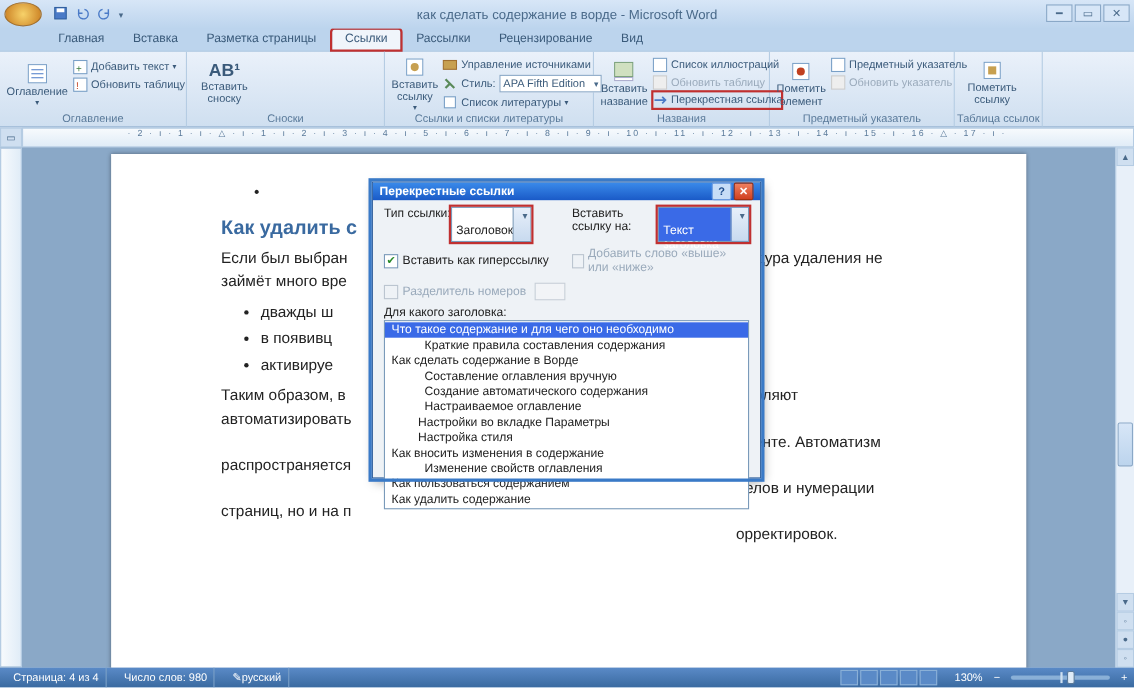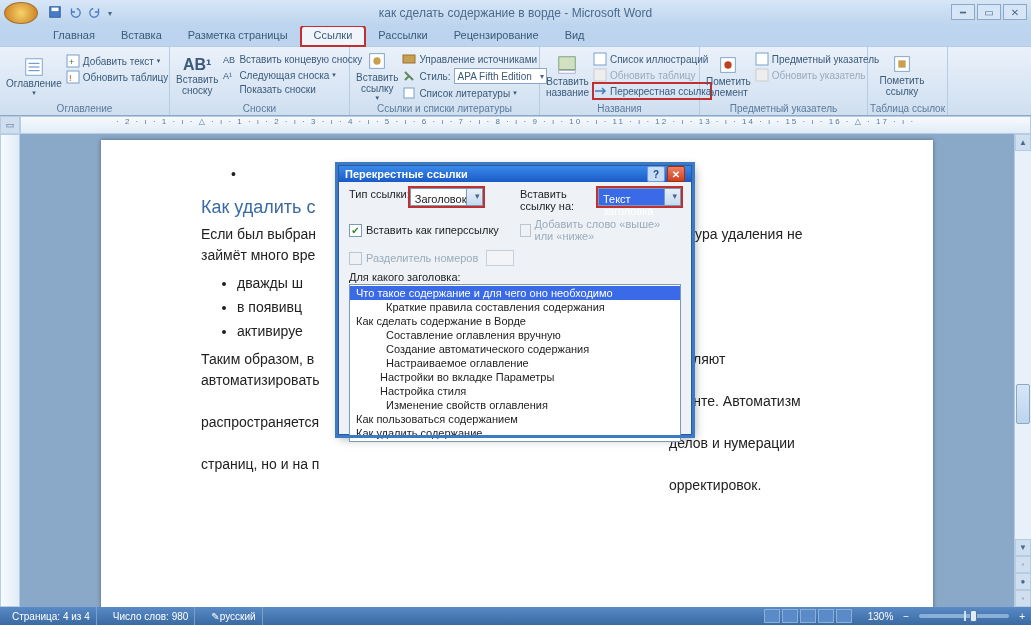--- a/index.html
+++ b/index.html
@@ -37,21 +37,21 @@
   
   .ruler-area{ height:18px; background:#e0ecf7; display:flex; }
   .ruler-corner{ width:20px; background:#cfdff0; border:1px solid #b5cce3; font-size:9px; display:flex; align-items:center; justify-content:center; color:#4a6a8a;}
   .ruler{ flex:1; background:linear-gradient(#f7fafd,#e0ecf7); border:1px solid #b5cce3; position:relative; font-size:8px; color:#5a7a9a; overflow:hidden; white-space:nowrap; padding-left:95px; letter-spacing:2px; }
 
   
   .doc-area{ position:absolute; top:134px; left:0; right:0; bottom:18px; background:#8aa8c7; display:flex;}
   .vruler{ width:20px; background:linear-gradient(90deg,#f7fafd,#e0ecf7); border:1px solid #b5cce3;}
   .page-wrap{ flex:1; overflow:hidden; display:flex; justify-content:center; padding-top:6px;}
   .page{ width:832px; background:#fff; box-shadow:0 0 4px rgba(0,0,0,.4); padding:20px 100px; height:560px; position:relative; }
-  .page h2{ color:#3a6aa0; font-size:18px; font-weight:normal; margin:12px 0 6px;}
+  .page h2{ color:#3a6aa0; font-size:18px; font-weight:bold; margin:12px 0 6px;}
   .page p{ font-size:14px; color:#222; line-height:1.5; margin:4px 0;}
   .page ul{ margin:6px 0 6px 36px; font-size:14px; color:#222; line-height:1.7;}
   .page ul li{ list-style:disc;}
   .scrollbar-v{ width:17px; background:#e0ecf7; border-left:1px solid #b5cce3; display:flex; flex-direction:column;}
   .sb-btn{ height:17px; background:#cfdff0; border:1px solid #b5cce3; display:flex; align-items:center; justify-content:center; font-size:8px; color:#4a6a8a;}
   .sb-track{ flex:1; background:#e8f0f9; position:relative;}
   .sb-thumb{ position:absolute; left:1px; right:1px; top:60%; height:40px; background:linear-gradient(#d7e6f7,#bcd4ed); border:1px solid #8aa8c7; border-radius:2px;}
 
   
   .statusbar{ position:absolute; bottom:0; left:0; right:0; height:18px; background:linear-gradient(#5a8ac7,#3a6aa0); display:flex; align-items:center; color:#fff; font-size:10px; gap:10px; padding:0 6px;}
@@ -66,21 +66,21 @@
   .modal{ position:absolute; left:338px; top:165px; width:354px; height:270px; background:#eef2f6; border:1px solid #2a5a9a; box-shadow:2px 3px 10px rgba(0,0,0,.4); outline:3px solid #3a7ac7; font-size:11px; display:flex; flex-direction:column;}
   .dlg-title{ height:22px; background:linear-gradient(#3a8aea,#1a5ac7); color:#fff; display:flex; align-items:center; padding:0 6px; font-weight:bold; font-size:11px;}
   .dlg-title .dlg-btns{ margin-left:auto; display:flex; gap:2px;}
   .dlg-title .dlg-btns div{ width:18px; height:16px; display:flex; align-items:center; justify-content:center; font-size:10px; }
   .dlg-help{ background:#c7ddf7; border:1px solid #6a9ae0; color:#1a4a8a; border-radius:2px;}
   .dlg-close{ background:linear-gradient(#f08060,#d04020); color:#fff; border:1px solid #a03010; border-radius:2px;}
   .dlg-body{ padding:6px 10px; flex:1; display:flex; flex-direction:column; color:#222;}
   .dlg-row{ display:flex; gap:10px; margin-bottom:2px;}
   .dlg-col{ flex:1; display:flex; flex-direction:row;}
   .dlg-label{ font-size:11px; margin-bottom:1px;}
-  .dlg-combo{ height:18px; border:1px solid #7a9aba; background:#fff; position:relative; font-size:11px; padding:4px 16px 0 4px;}
+  .dlg-combo{ height:32px; border:1px solid #7a9aba; background:#fff; position:relative; font-size:11px; padding:15px 16px 0 4px;}
   .dlg-combo.hl{ outline:2px solid #c03030; outline-offset:0px;}
   .dlg-combo::after{content:""; position:absolute; right:0; top:0; bottom:0; width:15px; background:linear-gradient(#e7effa,#c8daef); border-left:1px solid #7a9aba;}
   .dlg-combo::before{content:"▾"; position:absolute; right:3px; top:2px; font-size:9px; color:#4a6a8a; z-index:1;}
   .chk-row{ display:flex; align-items:center; gap:4px; font-size:11px; margin:3px 0;}
   .chk{ width:13px; height:13px; border:1px solid #7a9aba; background:#fff; display:flex; align-items:center; justify-content:center; font-size:10px; color:#2a8a2a; }
   .chk.disabled{ background:#eef2f6; border-color:#bbc5d0;}
   .dlg-list{ flex:1; border:1px solid #7a9aba; background:#fff; overflow:auto; font-size:11px; line-height:14px; padding:1px 0;}
   .dlg-list .item{ padding:0 6px; white-space:nowrap;}
   .dlg-list .item.sel{ background:#3a6ae7; color:#fff;}
   .dlg-list .item.indent1{ padding-left:36px;}
@@ -163,39 +163,20 @@
     </div>
     <div class="group-label">Оглавление</div>
   </div>
 
   <div class="group" style="width:180px">
     <div class="hbox">
       <div class="big-btn">
         <span style="font-size:16px;font-weight:bold;color:#3a5a7a">AB¹</span>
         <span>Вставить сноску</span>
       </div>
-      <div class="vbox" style="padding-top:2px">
-        <div class="small-row">
-            <svg viewBox="0 0 14 14">
-              <text x="1" y="11" font-size="9" fill="#3a5a7a">AB</text>
-            </svg>
-            <span>Вставить концевую сноску</span>
-          </div>
-        <div class="small-row">
-            <svg viewBox="0 0 14 14">
-              <text x="1" y="11" font-size="9" fill="#3a5a7a">A¹</text>
-            </svg>
-            <span>Следующая сноска</span> 
-            <span style="font-size:7px">▾</span>
-          </div>
-        <div class="small-row">
-            <span style="width:14px"></span>
-            <span>Показать сноски</span>
-          </div>
-      </div>
     </div>
     <div class="group-label">Сноски</div>
   </div>
 
   <div class="group" style="width:190px">
     <div class="hbox">
       <div class="big-btn">
         <svg viewBox="0 0 24 24">
             <rect x="4" y="4" width="16" height="16" fill="#fff" stroke="#7aa0c7"></rect>
             <circle cx="12" cy="12" r="4" fill="#c7a050"></circle>
@@ -400,18 +381,19 @@
     <div class="dlg-label" style="margin-top:2px">Для какого заголовка:</div>
     <div class="dlg-list" id="dlg-list">
         <div class="item sel">Что такое содержание и для чего оно необходимо</div>
         <div class="item indent1">Краткие правила составления содержания</div>
         <div class="item">Как сделать содержание в Ворде</div>
         <div class="item indent1">Составление оглавления вручную</div>
         <div class="item indent1">Создание автоматического содержания</div>
         <div class="item indent1">Настраиваемое оглавление</div>
         <div class="item indent2">Настройки во вкладке Параметры</div>
         <div class="item indent2">Настройка стиля</div>
+        <div class="item">Как вносить изменения в содержание</div>
         <div class="item indent1">Изменение свойств оглавления</div>
         <div class="item">Как пользоваться содержанием</div>
         <div class="item">Как удалить содержание</div>
       </div>
   </div>
 </div>
 
 </body></html>

